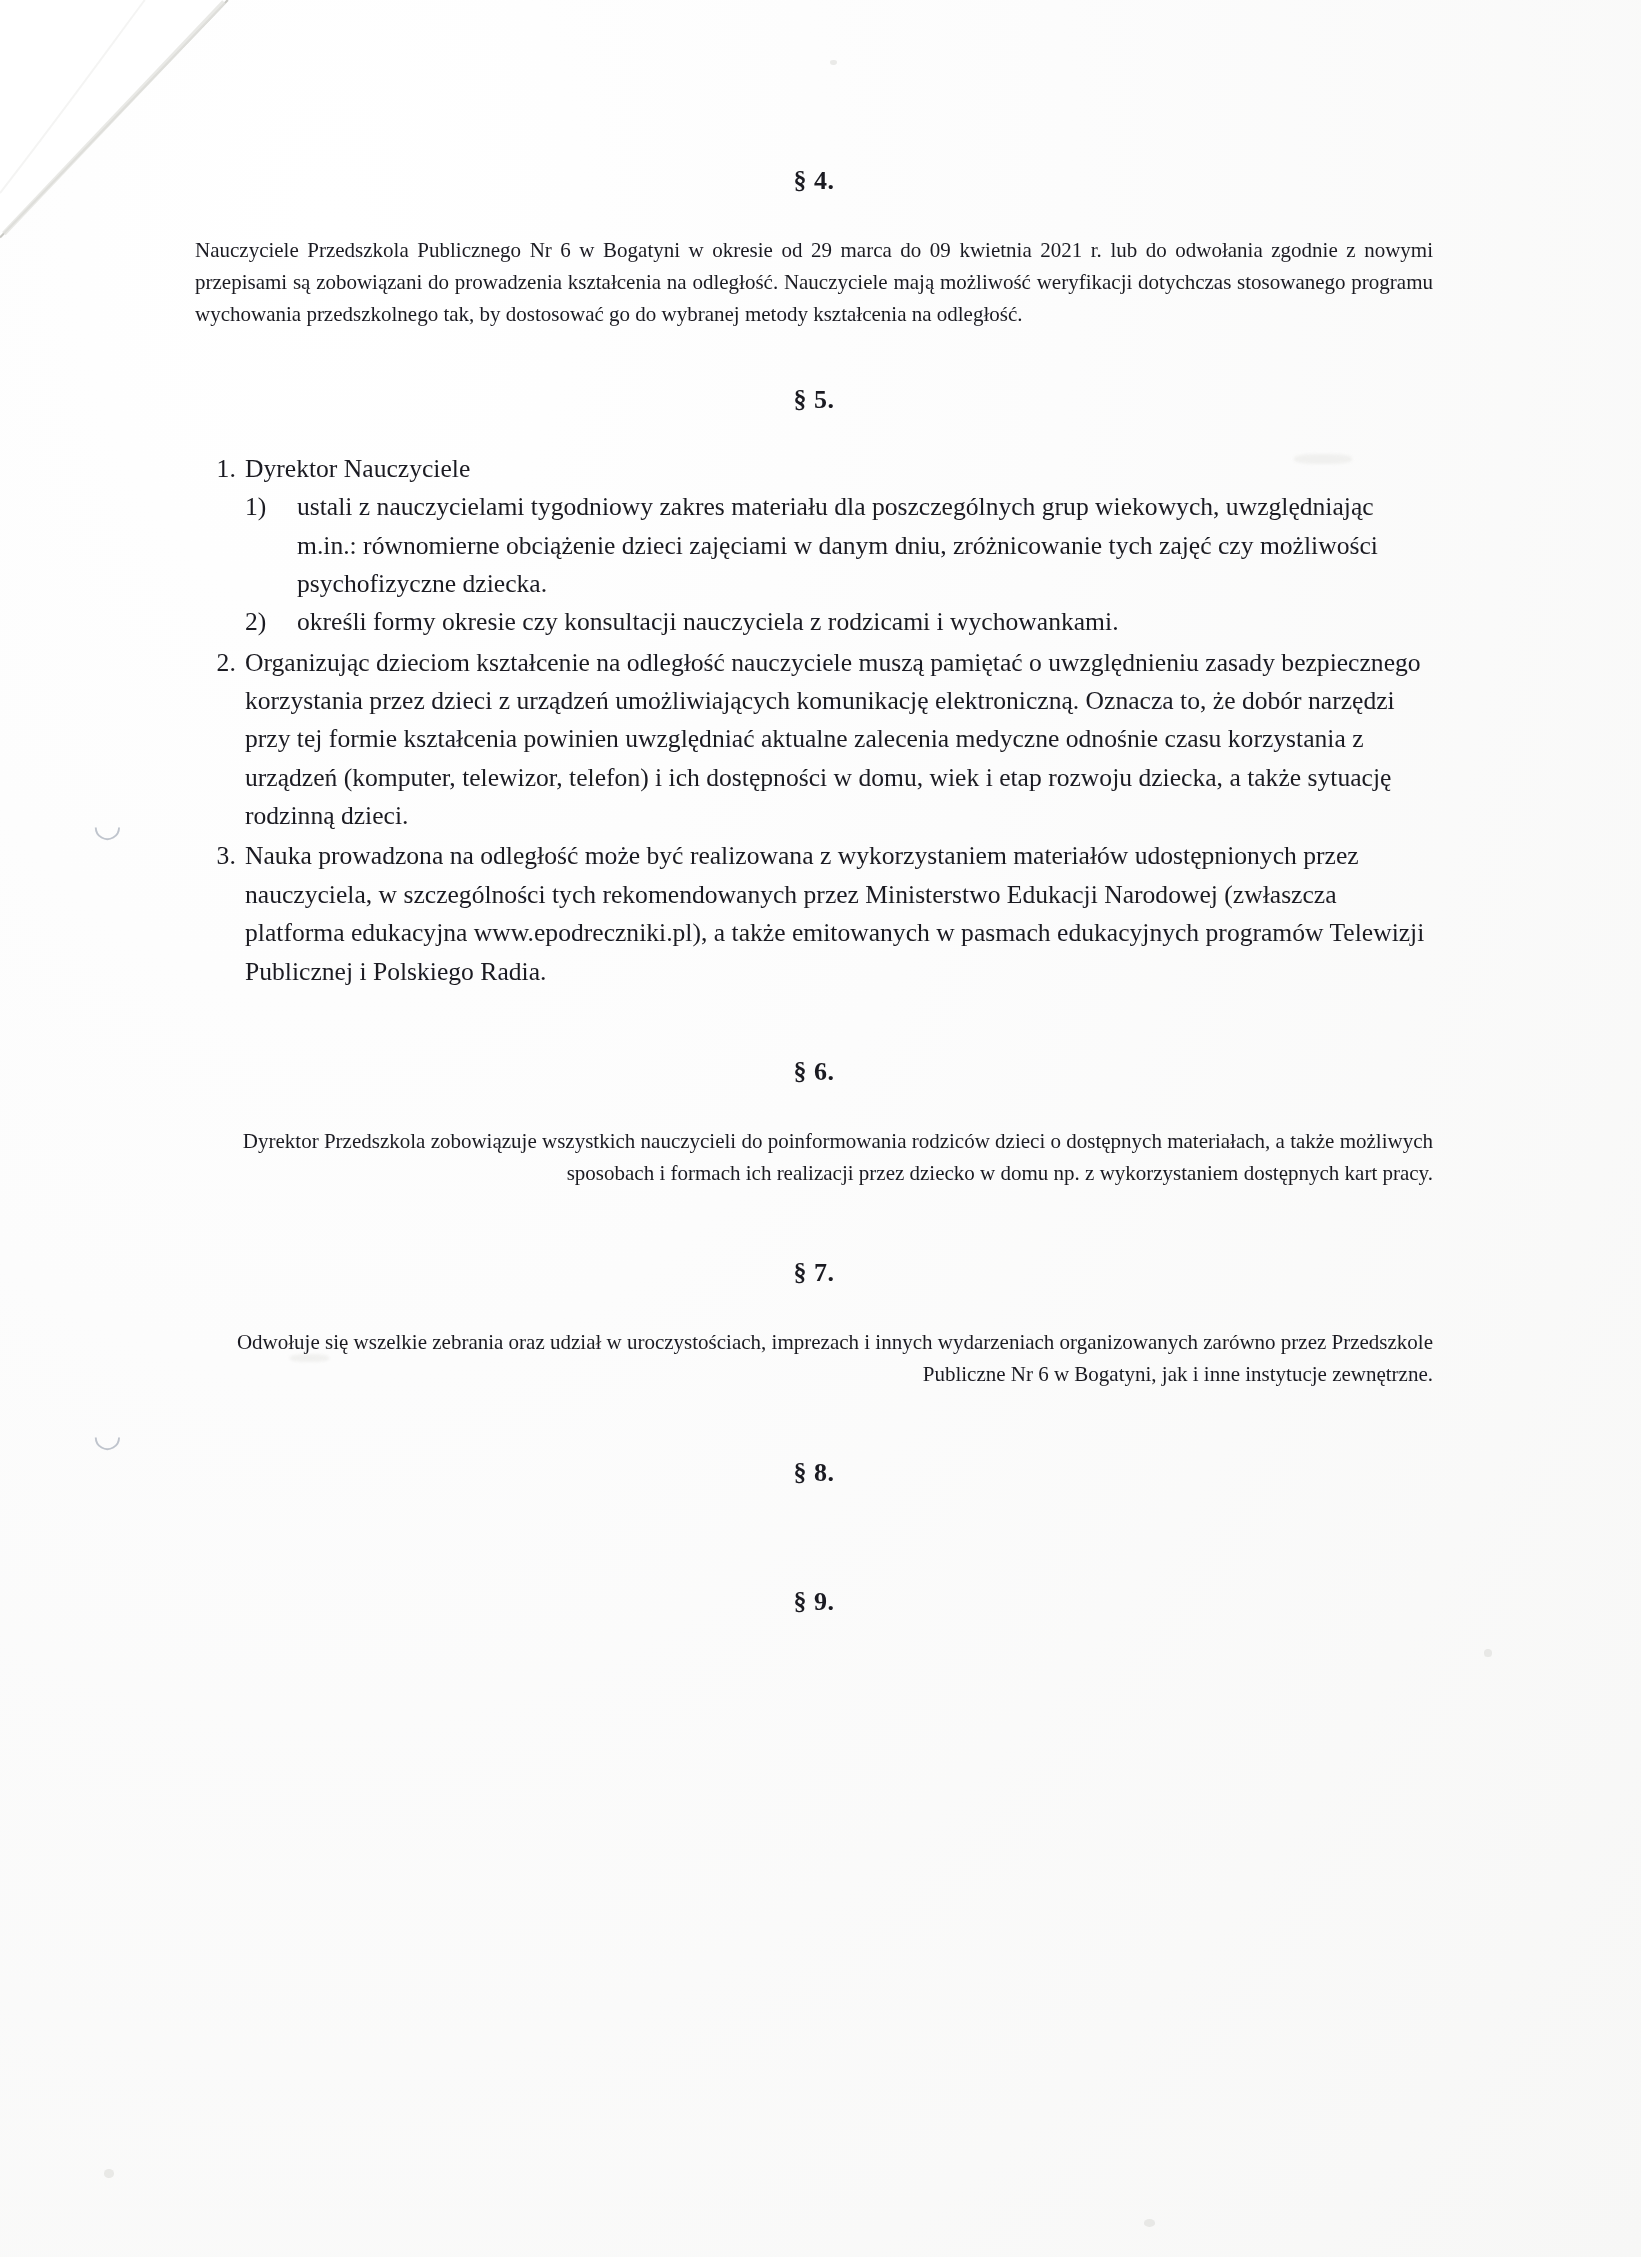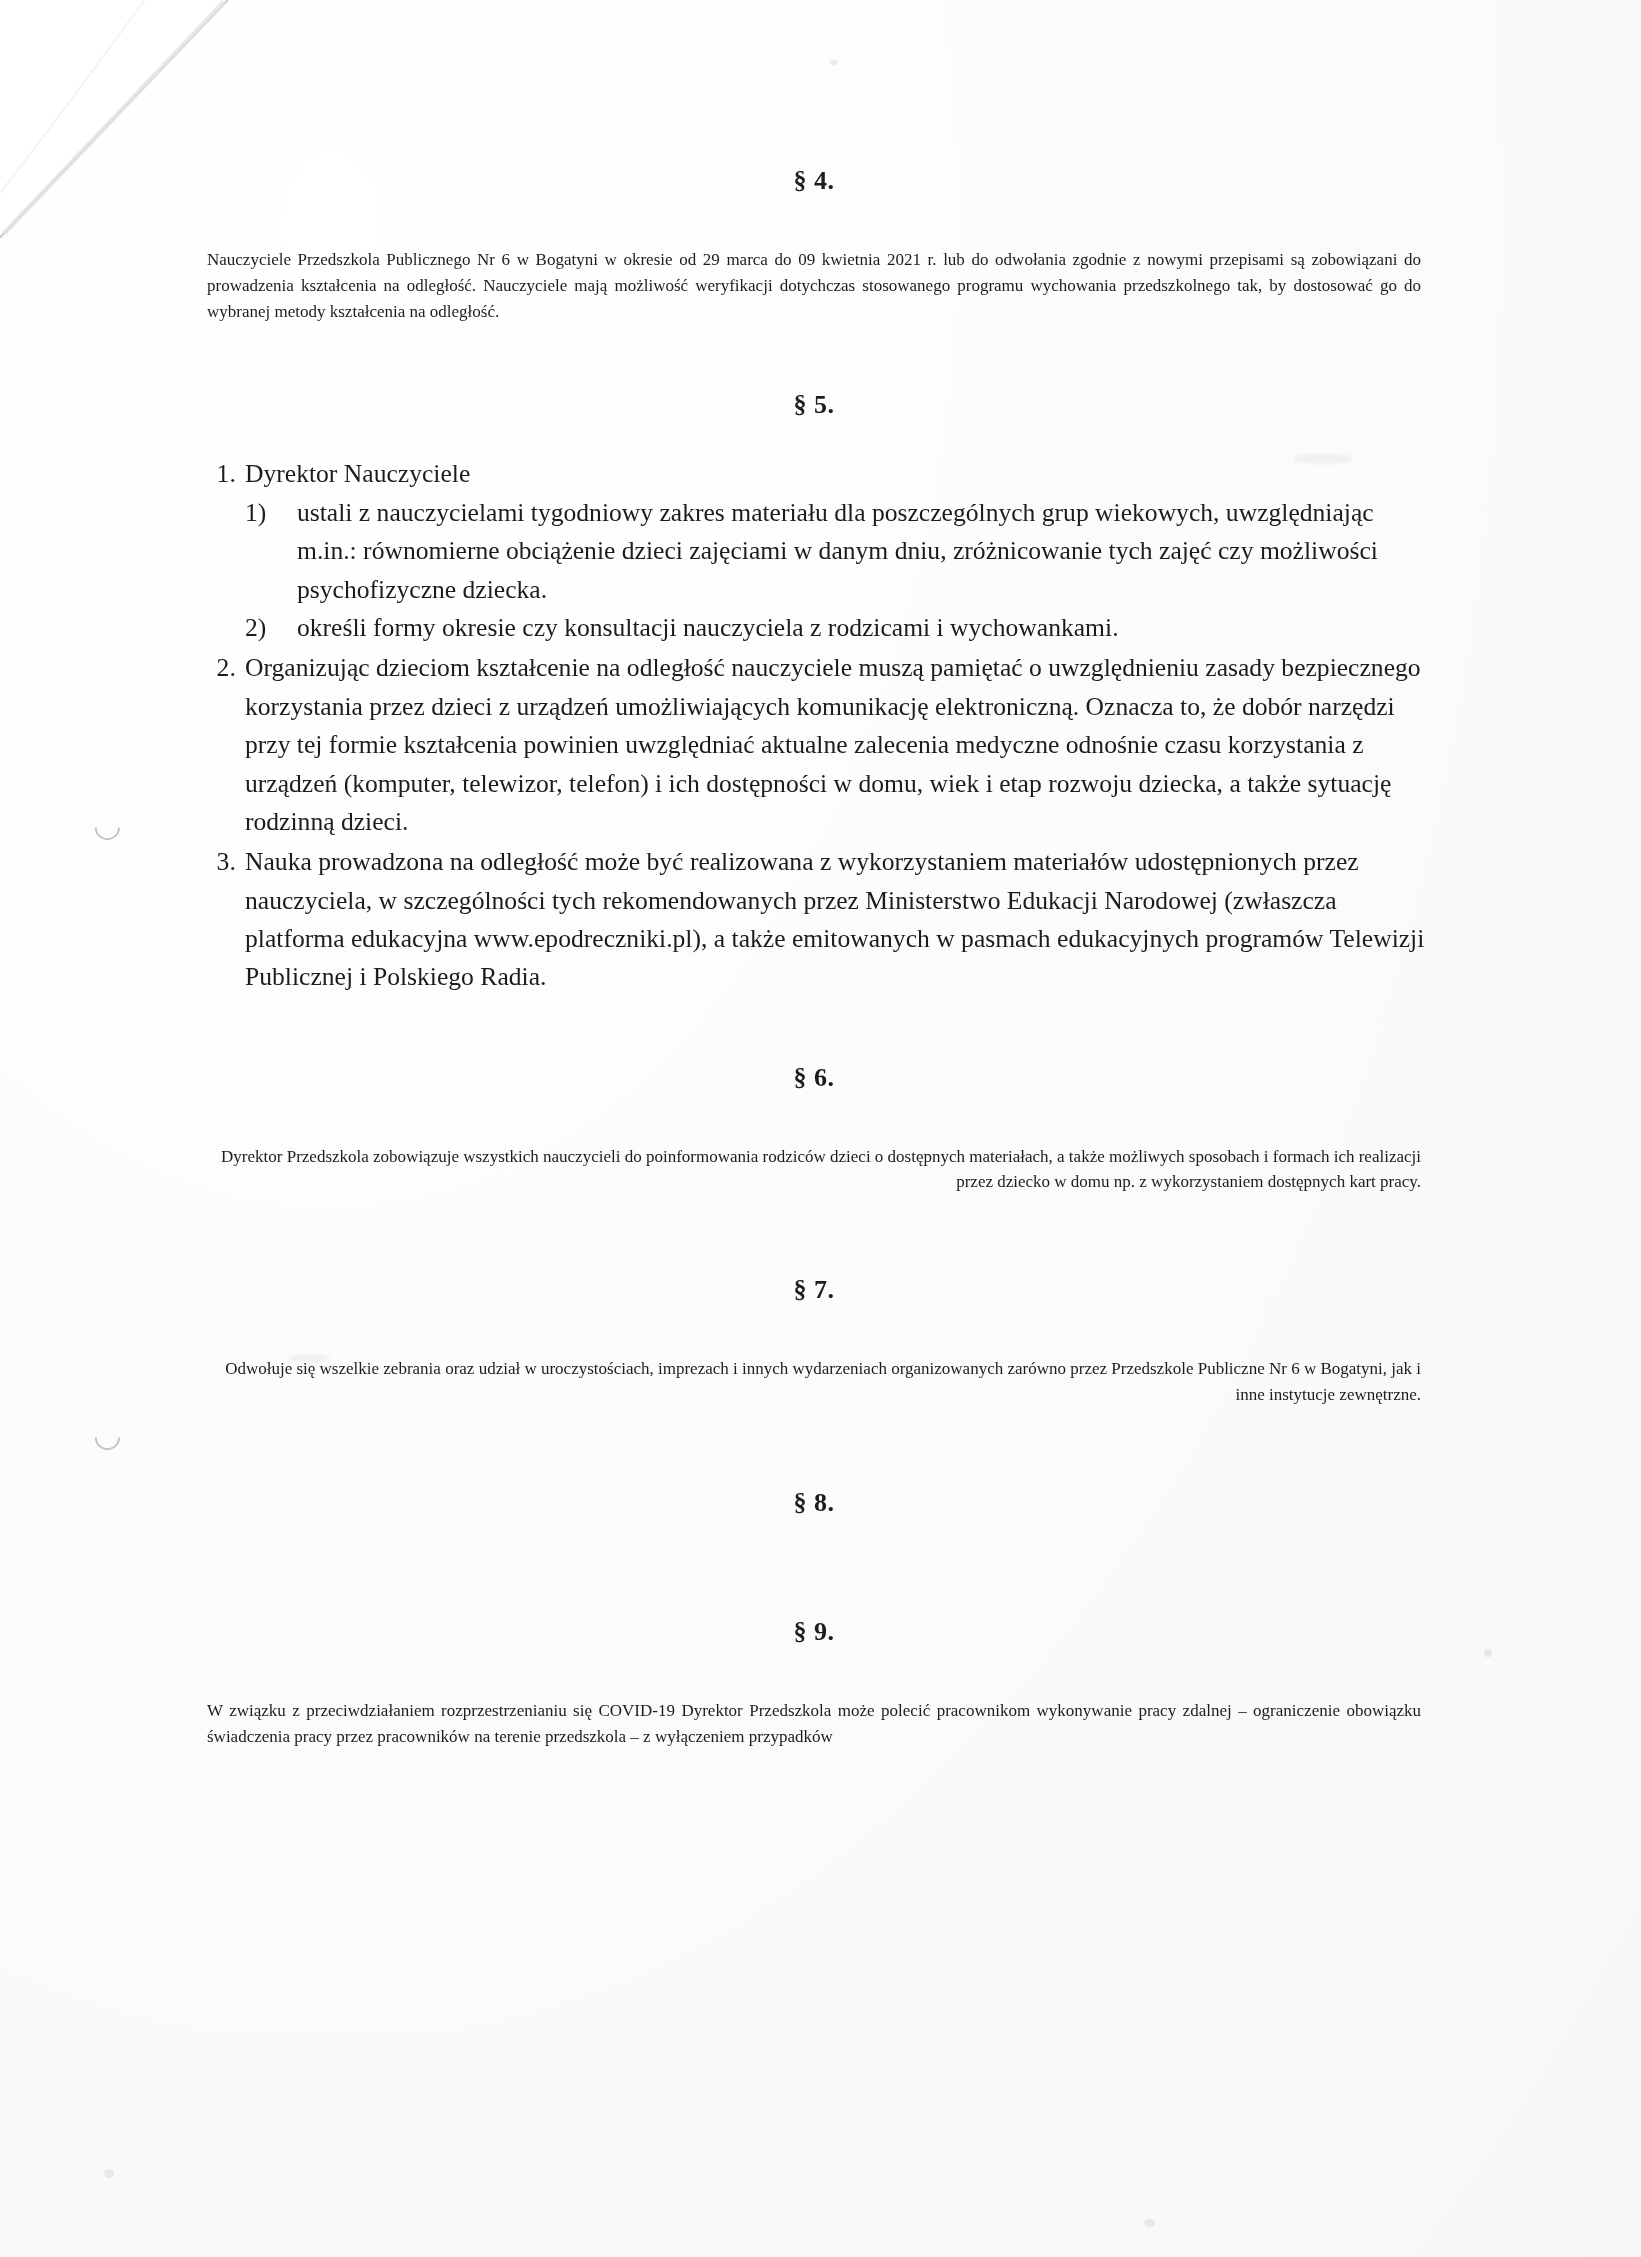--- a/index.html
+++ b/index.html
@@ -50,24 +50,24 @@
 
   .section-mark {
     text-align: center;
     font-size: 26px;
     font-weight: bold;
     letter-spacing: 0.5px;
     margin: 0;
   }
 
   p.para {
-    font-size: 17px;
+    font-size: 21px;
     line-height: 1.52;
     text-align: justify;
-    margin: 16px;
+    margin: 4px;
   }
   p.para.left {
     text-align: right;
   }
   .gap-md { height: 35px; }
   .gap-lg { height: 50px; }
   .gap-xl { height: 64px; }
 
   
   .list {
@@ -211,17 +211,16 @@
 
     <div class="gap-xl"></div>
 
     <div class="section-mark">§ 8.</div>
     <div class="gap-md"></div>
 
     <div class="gap-xl"></div>
 
     <div class="section-mark">§ 9.</div>
     <div class="gap-md"></div>
-    <p class="para">W związku z przeciwdziałaniem rozprzestrzenianiu się COVID-19 Dyrektor Przedszkola może polecić pracownikom wykonywanie pracy zdalnej – ograniczenie obowiązku świadczenia pracy przez pracowników na terenie przedszkola – z wyłączeniem przypadków</p>
 
   </div>
 </div>
 
 
 </body></html>

